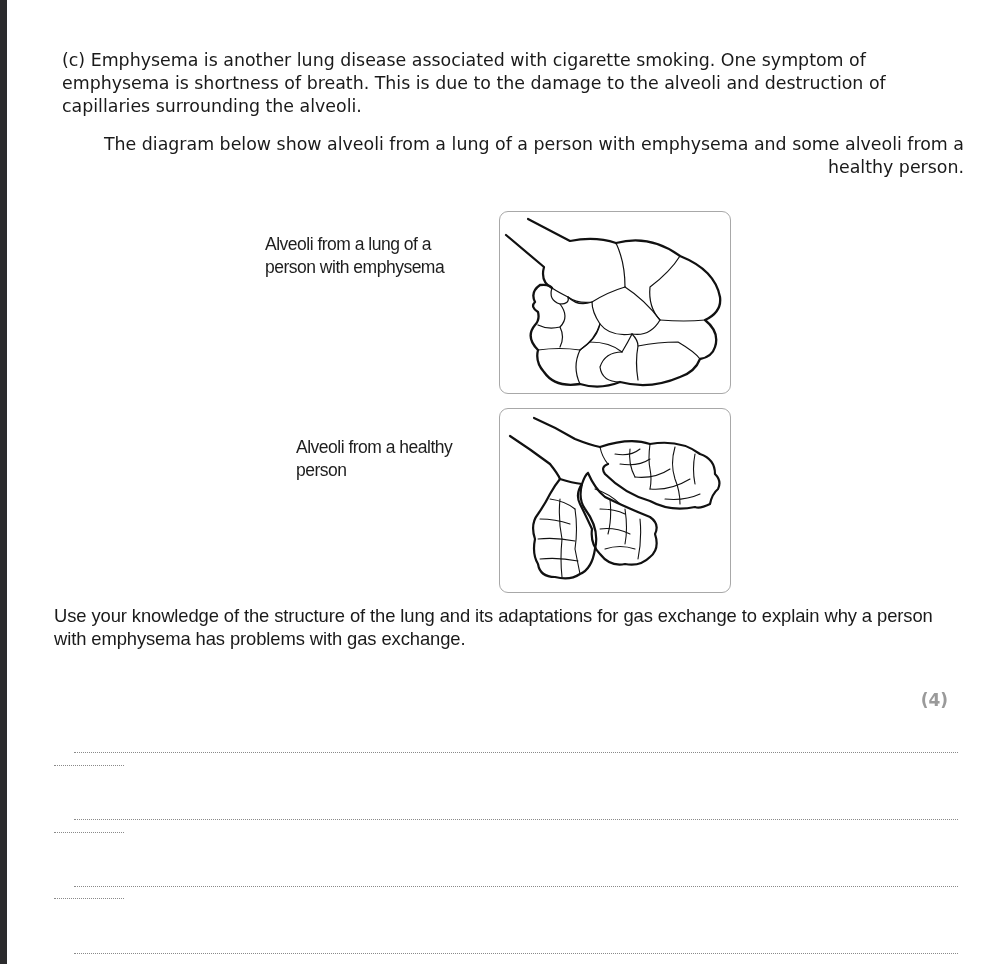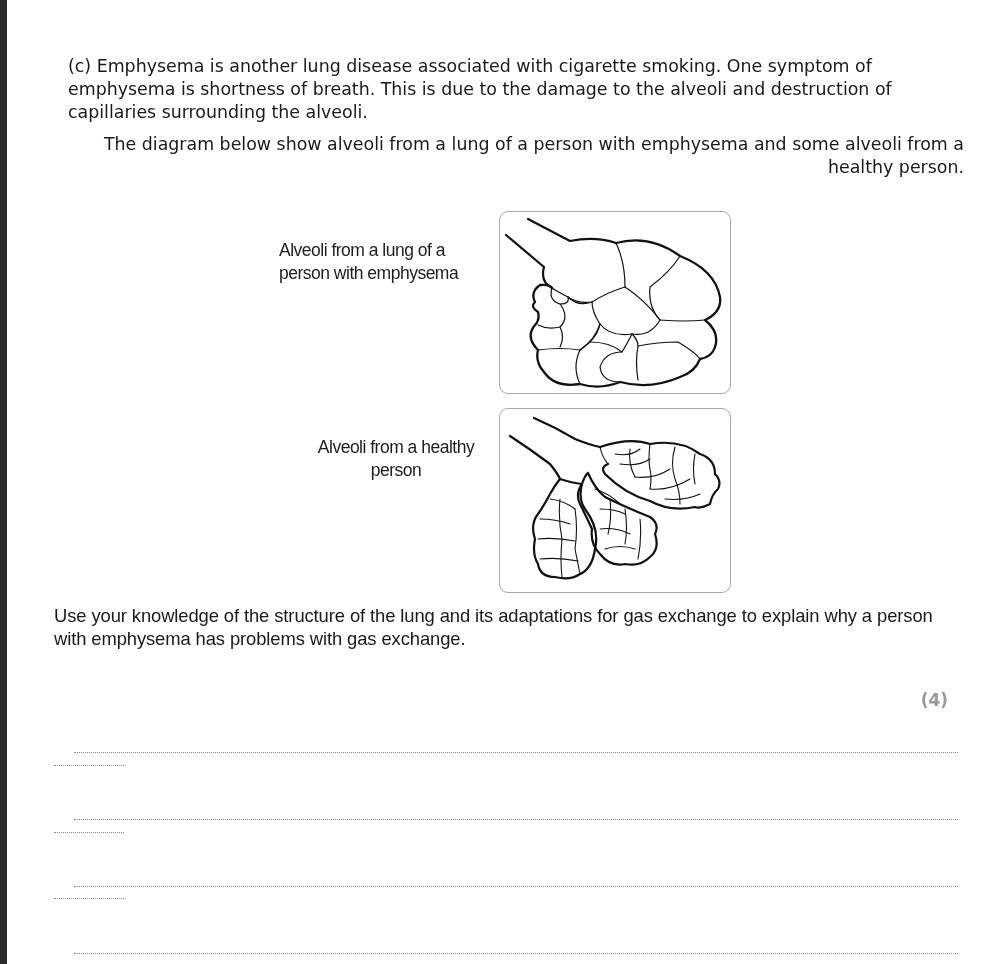--- a/index.html
+++ b/index.html
@@ -25,22 +25,22 @@
     font-size: 18.4px; line-height: 23px;
     letter-spacing: -0.1px;
   }
   .diagram-label {
     position: absolute;
     font-family: "Liberation Sans", sans-serif;
     font-size: 17.5px; line-height: 23px;
     letter-spacing: -0.5px;
     color: #1e1e1e;
   }
-  #label-emph { left: 279px; top: 233px; margin-top: 6px; }
-  #label-healthy { left: 296px; top: 436px; text-align: center; }
+  #label-emph { left: 265px; top: 233px; }
+  #label-healthy { left: 296px; top: 436px; }
   .diagram-box {
     position: absolute; left: 499px; width: 232px; height: 183px;
     border: 1.5px solid #a8a8a8; border-radius: 9px;
     background: #fff; box-sizing: border-box; overflow: hidden;
   }
   #box-emph { top: 211px; }
   #box-healthy { top: 408px; height: 185px; }
   .diagram-box svg { position: absolute; left: 0; top: 0; }
   .marks {
     position: absolute; right: 38px; top: 690px;
@@ -52,21 +52,21 @@
     border-top: 1.2px dotted #8a8a8a;
   }
   .dots.long { left: 74px; width: 884px; }
   .dots.short { left: 54px; width: 70px; }
 </style>
 </head>
 <body>
 
 <div class="left-bar"></div>
 
-<p class="para" id="p1" style="margin:14px">(c) Emphysema is another lung disease associated with cigarette smoking. One symptom of emphysema is shortness of breath. This is due to the damage to the alveoli and destruction of capillaries surrounding the alveoli.</p>
+<p class="para" id="p1" style="margin:8px">(c) Emphysema is another lung disease associated with cigarette smoking. One symptom of emphysema is shortness of breath. This is due to the damage to the alveoli and destruction of capillaries surrounding the alveoli.</p>
 <p class="para" id="p2" style="margin:0">The diagram below show alveoli from a lung of a person with emphysema and some alveoli from a healthy person.</p>
 
 <div class="diagram-label" id="label-emph" style="width:210px">Alveoli from a lung of a person with emphysema</div>
 <div class="diagram-box" id="box-emph">
   <svg width="232" height="183" viewBox="0 0 232 183">
     <g fill="none" stroke="#111" stroke-linecap="round" stroke-linejoin="round">
 
       <path d="M28 7 L70 29 Q95 24 116 31" stroke-width="2.2"></path>
       <path d="M6 23 L44 55 Q40 70 52 76" stroke-width="2.2"></path>
 

